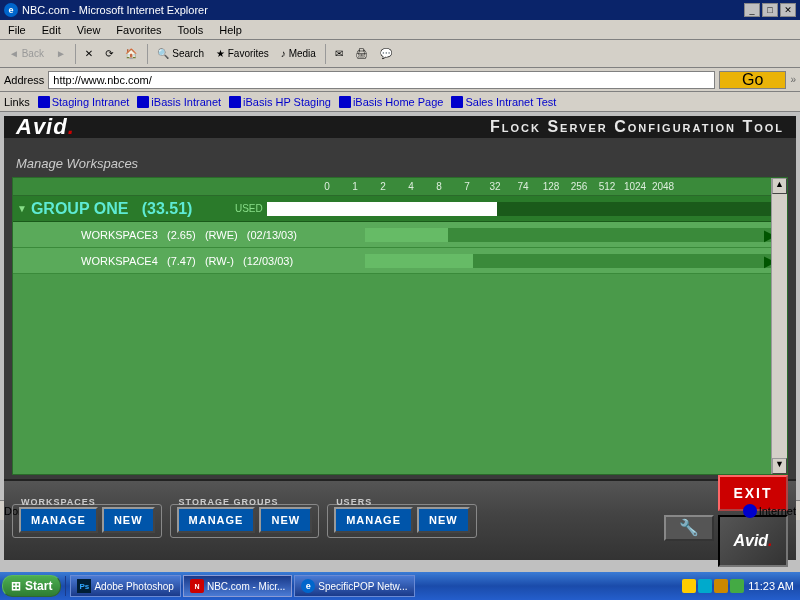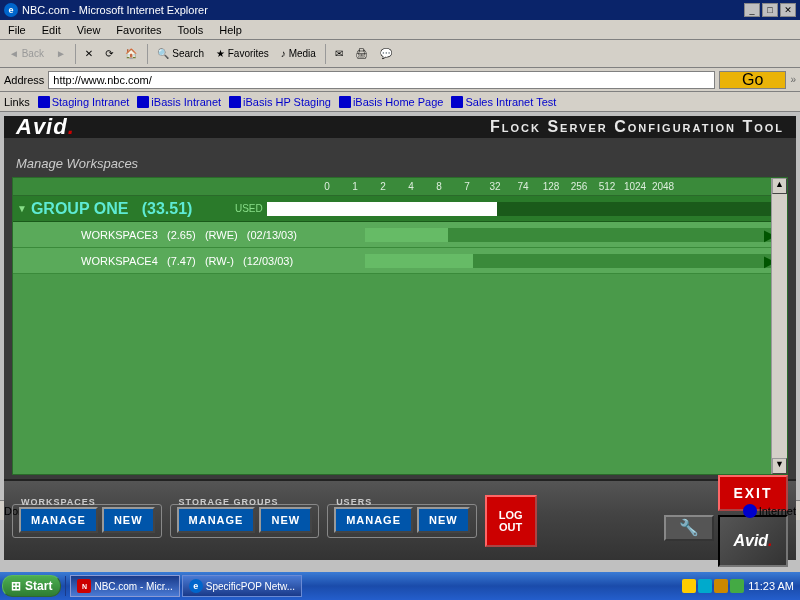--- a/index.html
+++ b/index.html
@@ -593,21 +593,20 @@
           <button class="panel-btn panel-btn-manage">MANAGE</button>
           <button class="panel-btn panel-btn-new">NEW</button>
         </div>
 
         <div class="panel-group">
           <span class="panel-group-label">USERS</span>
           <button class="panel-btn panel-btn-manage">MANAGE</button>
           <button class="panel-btn panel-btn-new">NEW</button>
         </div>
 
-        <button class="log-out-btn">LOG<br>OUT</button>
 
         <div style="margin-left:auto; display:flex; flex-direction:column; gap:4px; align-items:flex-end;">
           <button class="exit-btn">EXIT</button>
           <div style="display:flex; gap:4px;">
             <button class="tools-btn" style="background:#555; color:#ccc; border:2px outset #888; height:26px; width:50px; cursor:pointer; display:flex; align-items:center; justify-content:center; font-size:16px;">🔧</button>
             <div class="avid-logo-panel" style="font-size:16px; font-style:italic; font-weight:bold; color:white;">Avid<span style="color:#cc0000;">.</span></div>
           </div>
         </div>
       </div>
     </div>
@@ -624,20 +623,24 @@
   </div>
 </div>
 
 <div class="taskbar">
   <button class="start-btn">
     <span>⊞</span>
     <span>Start</span>
   </button>
   <div class="taskbar-separator"></div>
 
+  <button class="taskbar-btn">
+    <div class="ps-icon taskbar-icon">Ps</div>
+    <span>Adobe Photoshop</span>
+  </button>
   <button class="taskbar-btn active">
     <div class="nbc-icon taskbar-icon">N</div>
     <span>NBC.com - Micr...</span>
   </button>
   <button class="taskbar-btn">
     <div class="ie-icon taskbar-icon">e</div>
     <span>SpecificPOP Netw...</span>
   </button>
 
   <div class="taskbar-right">

